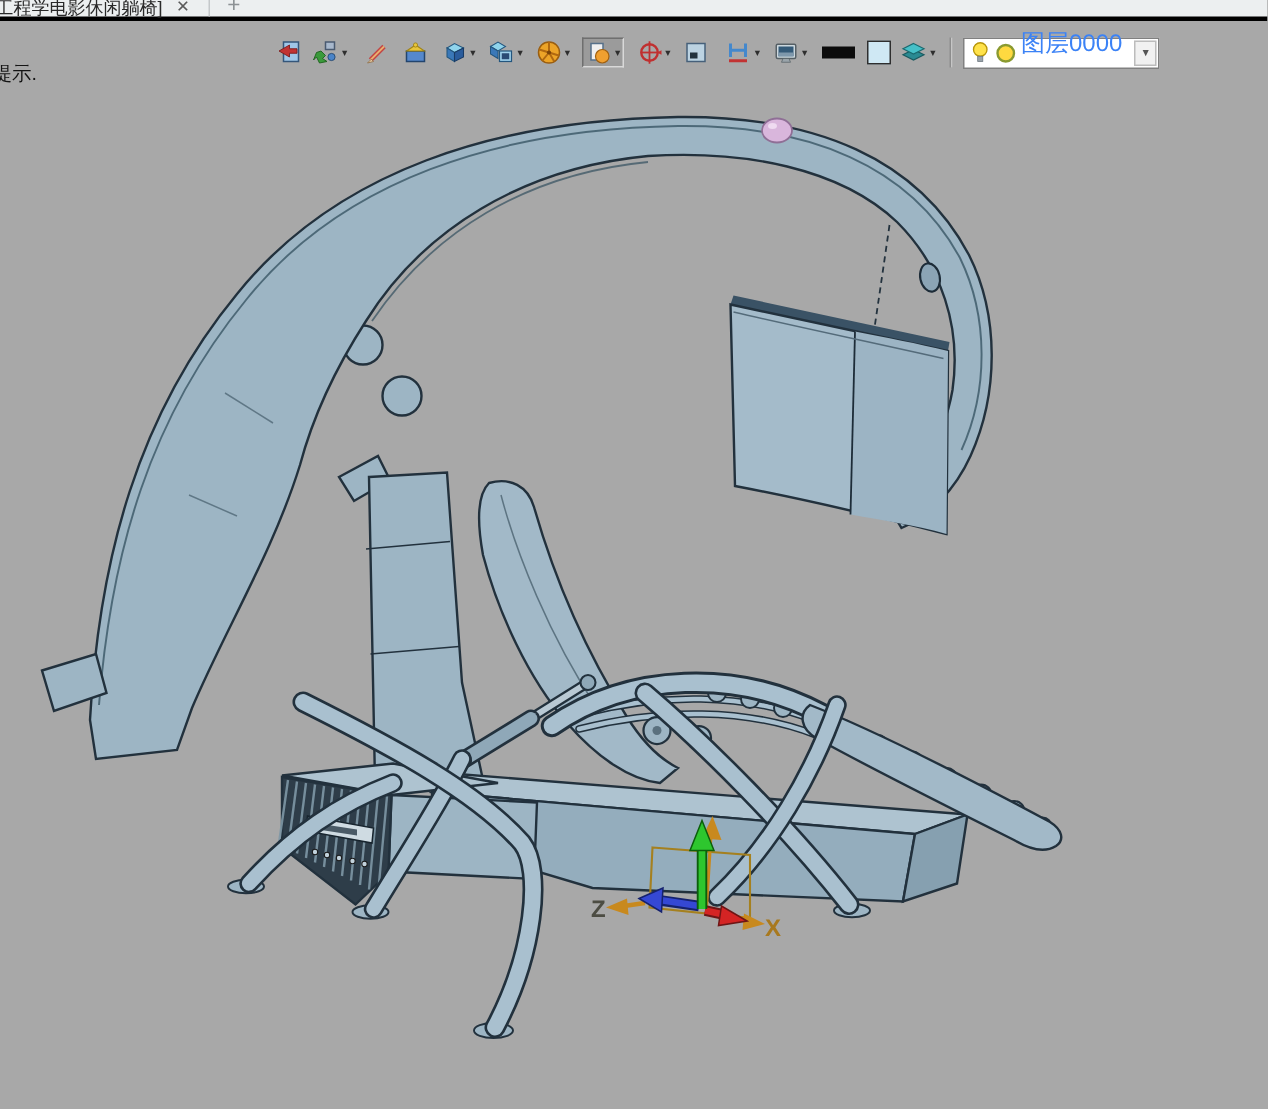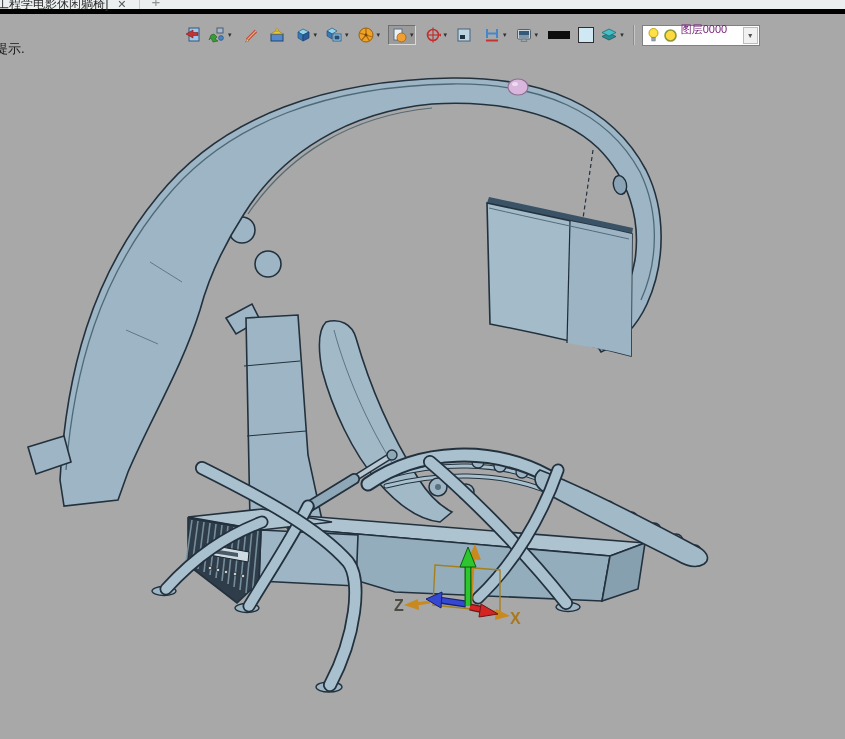--- a/index.html
+++ b/index.html
@@ -1,39 +1,39 @@
 <!DOCTYPE html>
 <html><head>
 <meta charset="utf-8">
 <style>
   html,body{margin:0;padding:0;width:845px;height:739px;overflow:hidden;
     background:#a8a8a8;font-family:"Liberation Sans",sans-serif;position:relative}
   .canvas{position:absolute;left:0;top:0;width:845px;height:739px;z-index:1}
   
   .tabbar{position:absolute;top:0;left:0;width:100%;height:14px;background:#eceff0;
-    border-bottom:5px solid #000000;display:flex;align-items:flex-end;z-index:5;box-sizing:border-box}
+    border-bottom:3px solid #000000;display:flex;align-items:flex-end;z-index:5;box-sizing:border-box}
   .tab{display:flex;align-items:center;height:100%;padding:0 6px 0 0}
   .tab-label{font-size:12px;color:#2a2a2a;white-space:nowrap;margin-left:-3px}
   .tab-close{margin-left:9px;font-size:11px;color:#5a5a5a;line-height:1}
   .tab-sep{width:1px;height:15px;background:#c4c8ca;margin-left:6px}
   .newtab{margin-left:12px;font-size:15px;color:#8d9295;line-height:1}
   
   .toolbar{position:absolute;top:22px;left:0;width:100%;height:26px;display:flex;
     align-items:center;z-index:5;padding-left:184px;box-sizing:border-box}
   .tbtn{display:flex;align-items:center;height:20px}
   .tbtn svg{display:block}
   .dd{font-size:7px;color:#2e2e2e;margin-left:2px}
   .pressed{background:#9b9b9b;border:1px solid;border-color:#6f6f6f #d9d9d9 #d9d9d9 #6f6f6f;
     box-sizing:border-box;padding:0 1px}
   .lineswatch{width:22px;height:8px;background:#0c0c0c}
   .colorswatch{width:16px;height:16px;background:#cfe8f4;border:1px solid #2e2e2e;box-sizing:border-box}
   .vsep{width:1px;height:20px;background:#8d8d8d;border-right:1px solid #c6c6c6;margin:0 7px 0 5px}
   .layercombo{display:flex;align-items:center;height:21px;background:#ffffff;
     border:1px solid #808080;padding:0 1px 0 4px;box-sizing:border-box}
-  .combo-text{font-size:11px;color:#701a75;margin:0 8px 12px 3px;min-width:54px}
+  .combo-text{font-size:16px;color:#3b82f6;margin:0 8px 12px 3px;min-width:54px}
   .combo-dd{width:15px;height:17px;background:#f1f1f1;border:1px solid #bcbcbc;display:flex;
     align-items:center;justify-content:center;font-size:7px;color:#555;box-sizing:border-box}
   .mr4{margin-right:4px}.mr6{margin-right:6px}.mr8{margin-right:8px}.mr10{margin-right:10px}
   
   .hint{position:absolute;top:40px;left:-5px;font-size:13px;color:#141414;z-index:4}
   
   .tube-o{stroke:#22313d;fill:none;stroke-linecap:round}
   .tube-i{stroke:#a9c0cf;fill:none;stroke-linecap:round}
   .part{stroke:#22313d;stroke-width:1.6}
 </style>

